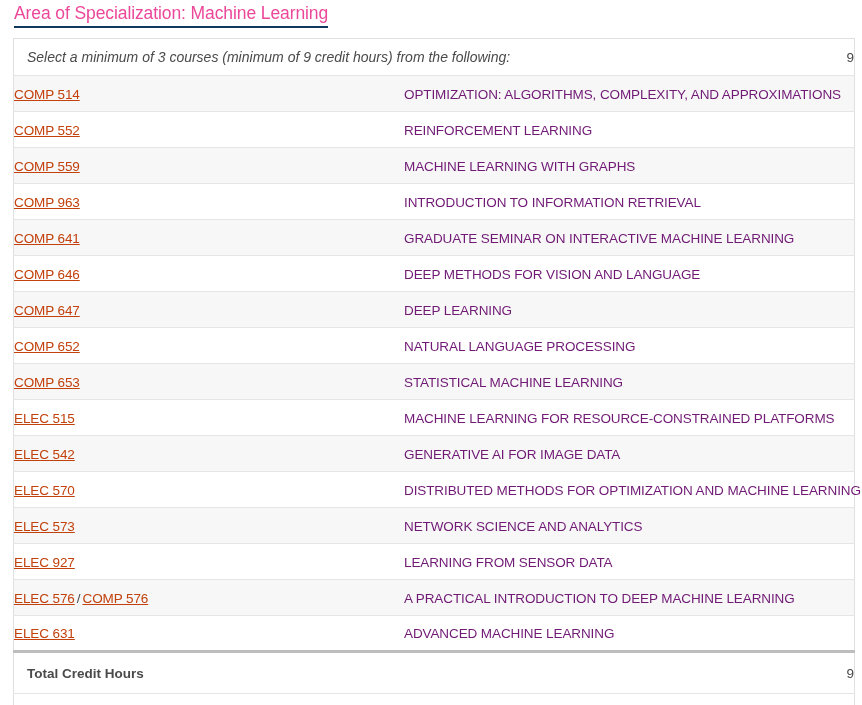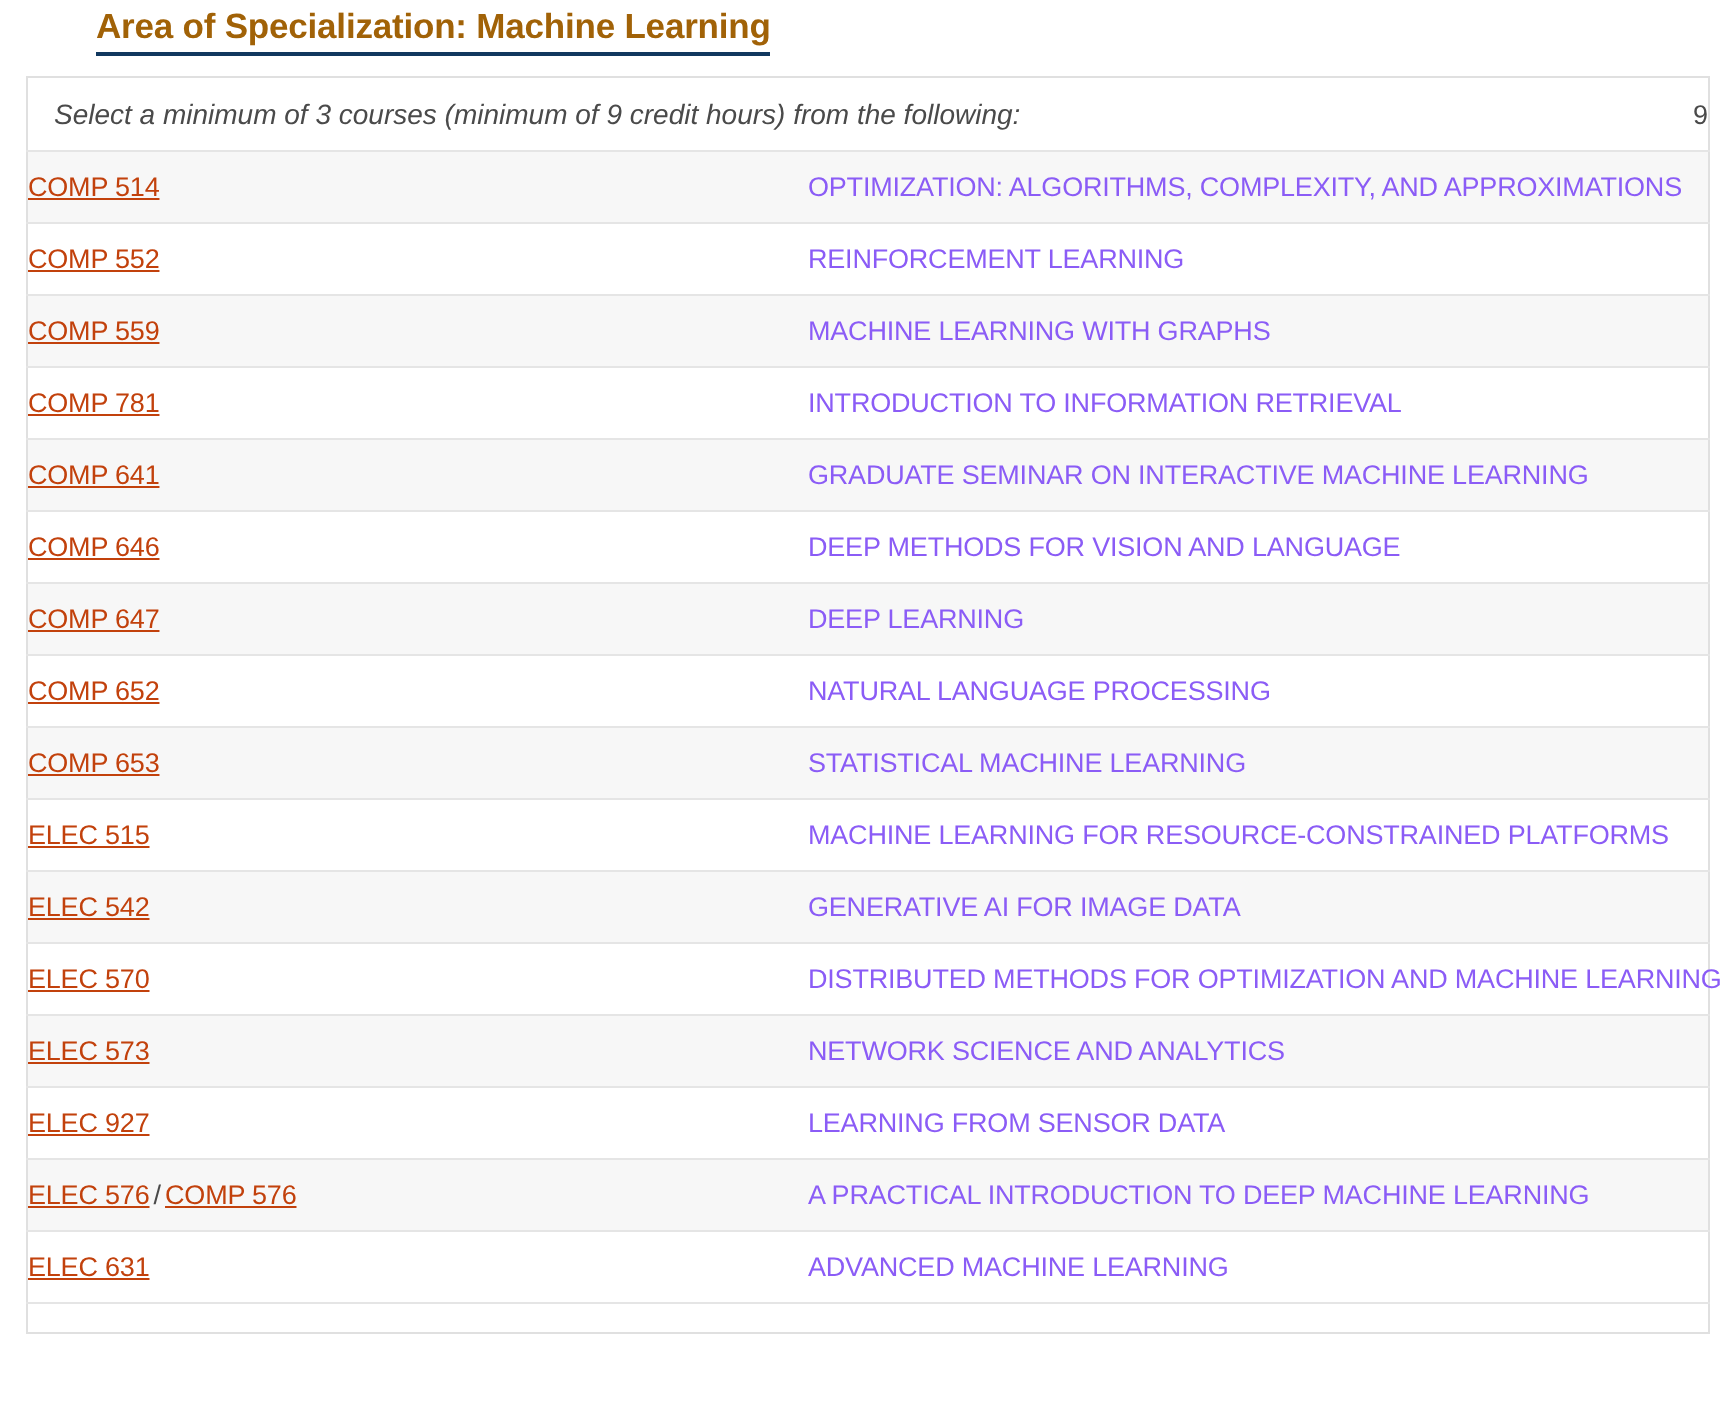--- a/index.html
+++ b/index.html
@@ -17,28 +17,27 @@
     position: relative;
     width: 862px;
     height: 705px;
     box-sizing: border-box;
   }
   .section-title {
     position: absolute;
     left: 14px;
     top: 3px;
     font-size: 17.5px;
-    font-weight: bold;
-    color: #a16207;
+    font-weight: normal;
+    color: #ec4899;
     letter-spacing: -0.1px;
     border-bottom: 2px solid #11385f;
     padding-bottom: 3px;
     display: inline-block;
     line-height: 20px;
-    margin-left: 34px;
   }
   .course-table-wrap {
     position: absolute;
     left: 13px;
     top: 38px;
     width: 842px;
   }
   table.sc_courselist {
     width: 100%;
     border-collapse: collapse;
@@ -94,21 +93,21 @@
     letter-spacing: -0.1px;
     cursor: pointer;
   }
   .code-sep {
     color: #4a4a4a;
     text-decoration: none;
     font-size: 13.5px;
     padding: 0 2px;
   }
   .course-title {
-    color: #8b5cf6;
+    color: #701a75;
     font-size: 13.5px;
     letter-spacing: -0.1px;
     white-space: nowrap;
   }
   tr.listsum td {
     border-top: 3px solid #bdbdbd;
     border-bottom: 1px solid #e5e5e5;
     background: #ffffff;
     height: 40px;
   }
@@ -154,21 +153,21 @@
             <td class="hourscol"></td>
           </tr><tr class="course-row even">
             <td class="codecol"><span class="code-link">COMP 552</span></td>
             <td class="titlecol"><span class="course-title">REINFORCEMENT LEARNING</span></td>
             <td class="hourscol"></td>
           </tr><tr class="course-row odd">
             <td class="codecol"><span class="code-link">COMP 559</span></td>
             <td class="titlecol"><span class="course-title">MACHINE LEARNING WITH GRAPHS</span></td>
             <td class="hourscol"></td>
           </tr><tr class="course-row even">
-            <td class="codecol"><span class="code-link">COMP 781</span></td>
+            <td class="codecol"><span class="code-link">COMP 963</span></td>
             <td class="titlecol"><span class="course-title">INTRODUCTION TO INFORMATION RETRIEVAL</span></td>
             <td class="hourscol"></td>
           </tr><tr class="course-row odd">
             <td class="codecol"><span class="code-link">COMP 641</span></td>
             <td class="titlecol"><span class="course-title">GRADUATE SEMINAR ON INTERACTIVE MACHINE LEARNING</span></td>
             <td class="hourscol"></td>
           </tr><tr class="course-row even">
             <td class="codecol"><span class="code-link">COMP 646</span></td>
             <td class="titlecol"><span class="course-title">DEEP METHODS FOR VISION AND LANGUAGE</span></td>
             <td class="hourscol"></td>
@@ -208,20 +207,28 @@
             <td class="codecol"><span class="code-link">ELEC 576</span><span class="code-sep">/</span><span class="code-link">COMP 576</span></td>
             <td class="titlecol"><span class="course-title">A PRACTICAL INTRODUCTION TO DEEP MACHINE LEARNING</span></td>
             <td class="hourscol"></td>
           </tr><tr class="course-row even">
             <td class="codecol"><span class="code-link">ELEC 631</span></td>
             <td class="titlecol"><span class="course-title">ADVANCED MACHINE LEARNING</span></td>
             <td class="hourscol"></td>
           </tr></tbody>
 
         <tbody>
+          <tr class="listsum">
+          <td colspan="2">
+            <span class="listsum-label">Total Credit Hours</span>
+          </td>
+          <td class="hourscol">
+            <span class="listsum-hours">9</span>
+          </td>
+        </tr>
 
         <tr class="tail-row">
           <td colspan="3"></td>
         </tr>
 
       </tbody>
     </table>
   </div>
 
 </div>

